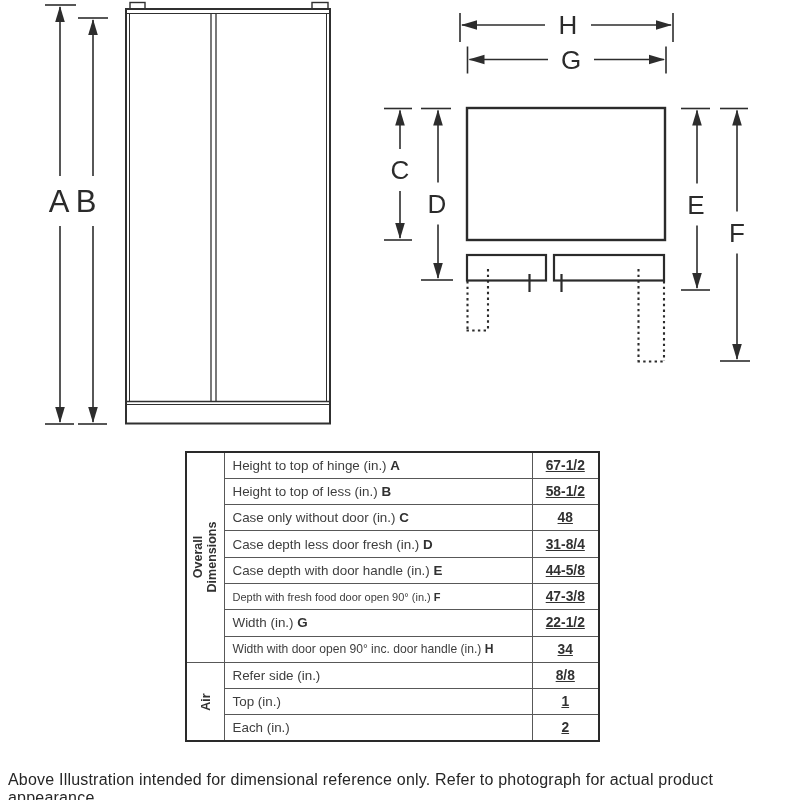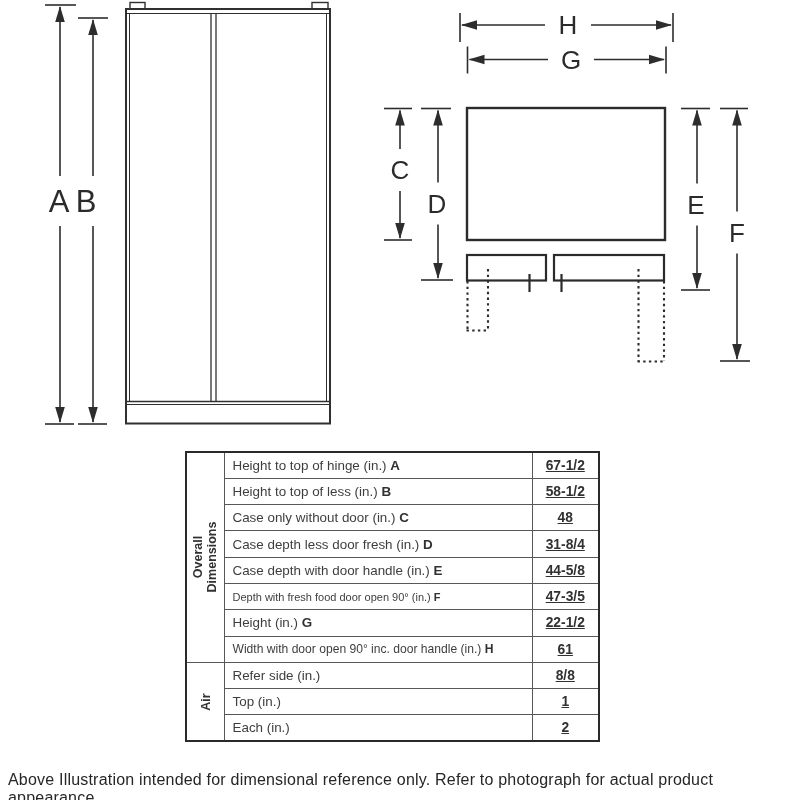--- a/index.html
+++ b/index.html
@@ -179,29 +179,29 @@
       <tr>
         <td class="desc"><span>Case depth less door fresh (in.)</span> <b>D</b></td>
         <td class="val">31-8/4</td>
       </tr>
       <tr>
         <td class="desc"><span>Case depth with door handle (in.)</span> <b>E</b></td>
         <td class="val">44-5/8</td>
       </tr>
       <tr>
         <td class="desc"><span>Depth with fresh food door open 90° (in.)</span> <b>F</b></td>
-        <td class="val">47-3/5</td>
-      </tr>
-      <tr>
-        <td class="desc"><span>Height (in.)</span> <b>G</b></td>
+        <td class="val">47-3/8</td>
+      </tr>
+      <tr>
+        <td class="desc"><span>Width (in.)</span> <b>G</b></td>
         <td class="val">22-1/2</td>
       </tr>
       <tr>
         <td class="desc"><span>Width with door open 90° inc. door handle (in.)</span> <b>H</b></td>
-        <td class="val">61</td>
+        <td class="val">34</td>
       </tr>
       <tr>
         <td class="vcell" rowspan="3">
           <div class="vwrap">
             <div class="vlabel"><span>Air</span></div>
           </div>
         </td>
         <td class="desc"><span>Refer side (in.)</span></td>
         <td class="val">8/8</td>
       </tr>

